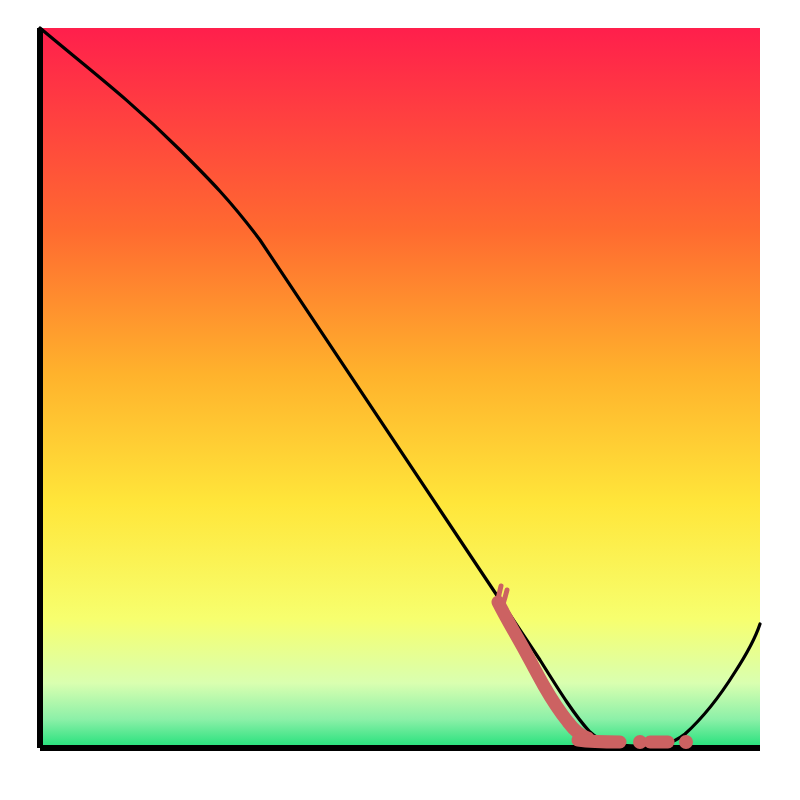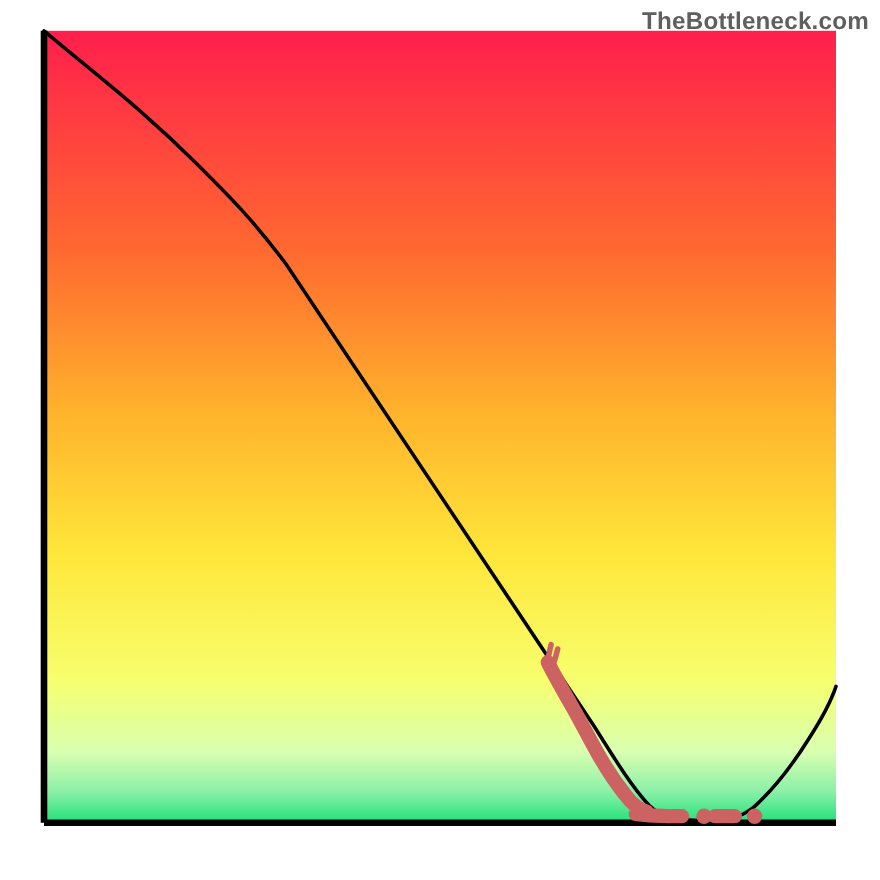--- a/index.html
+++ b/index.html
@@ -68,14 +68,13 @@
 
     <path d="M 650 742 C 658 742, 664 742, 668 742"></path>
 
     <circle cx="686" cy="742" r="7" fill="#cc6262" stroke="none"></circle>
 
     <path stroke-width="5" d="M 498 600 C 499 594, 500 590, 501 586"></path>
     <path stroke-width="5" d="M 503 604 C 505 598, 506 594, 507 590"></path>
   </g>
 </svg>
 
-<div class="watermark">TheBottleneck.com</div>
 </div>
 
 </body></html>

